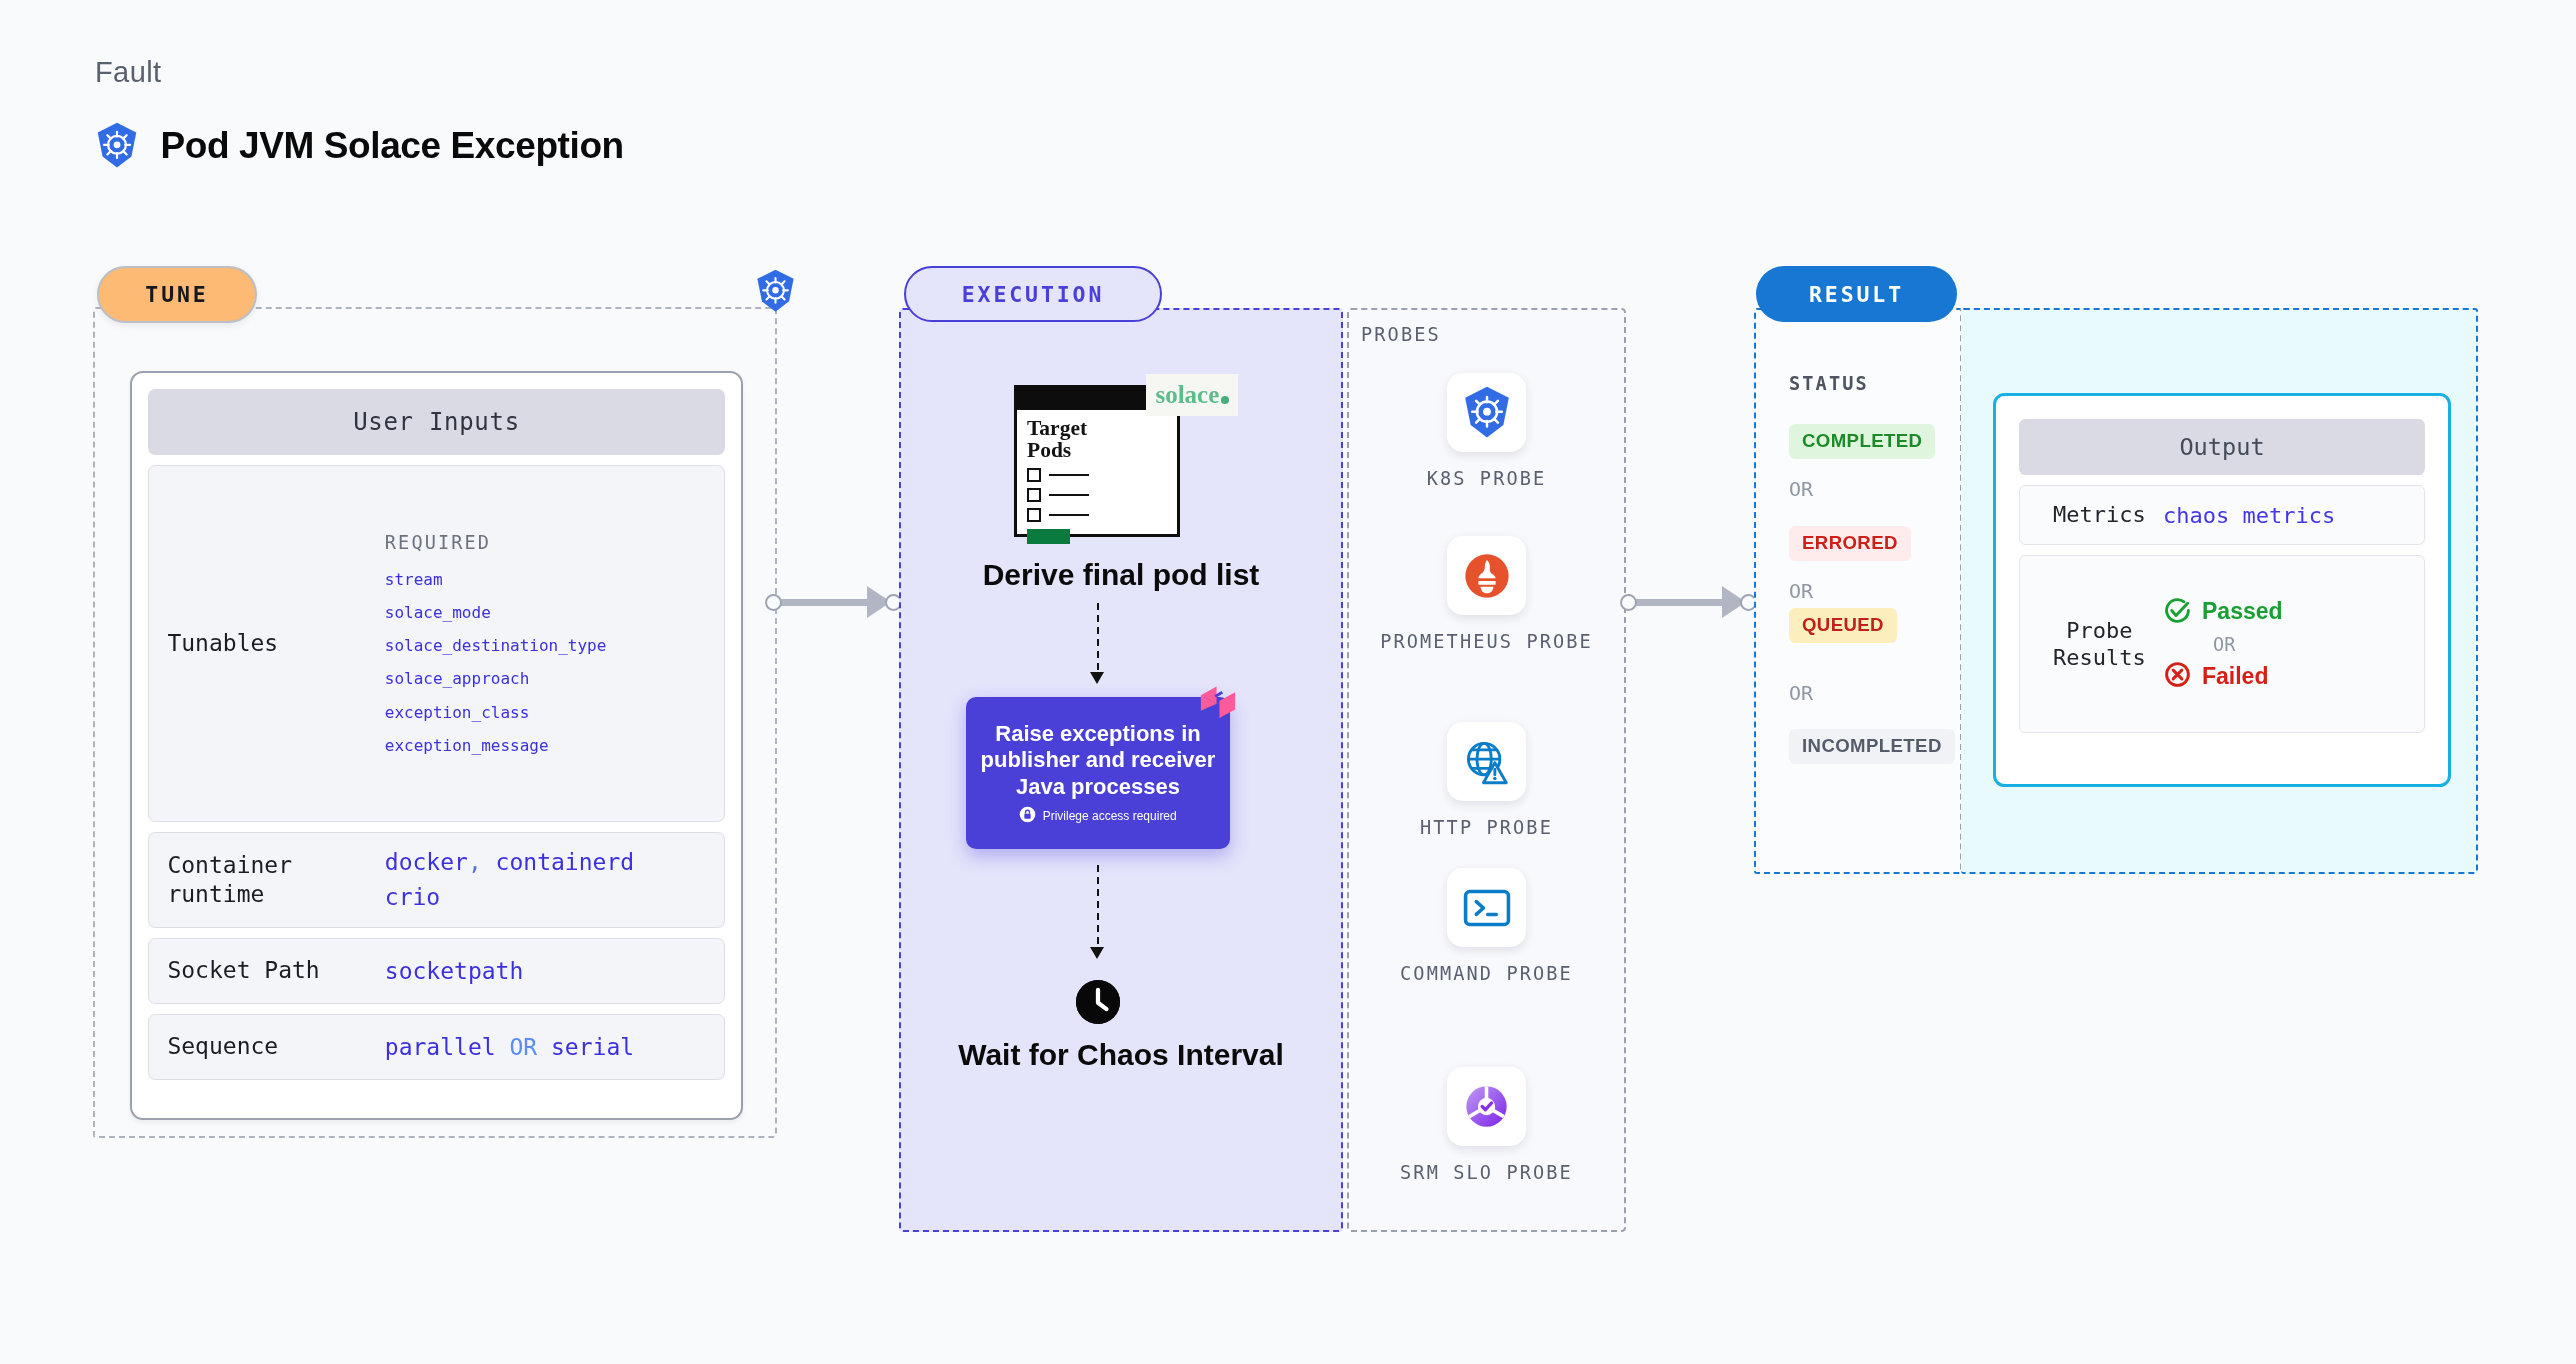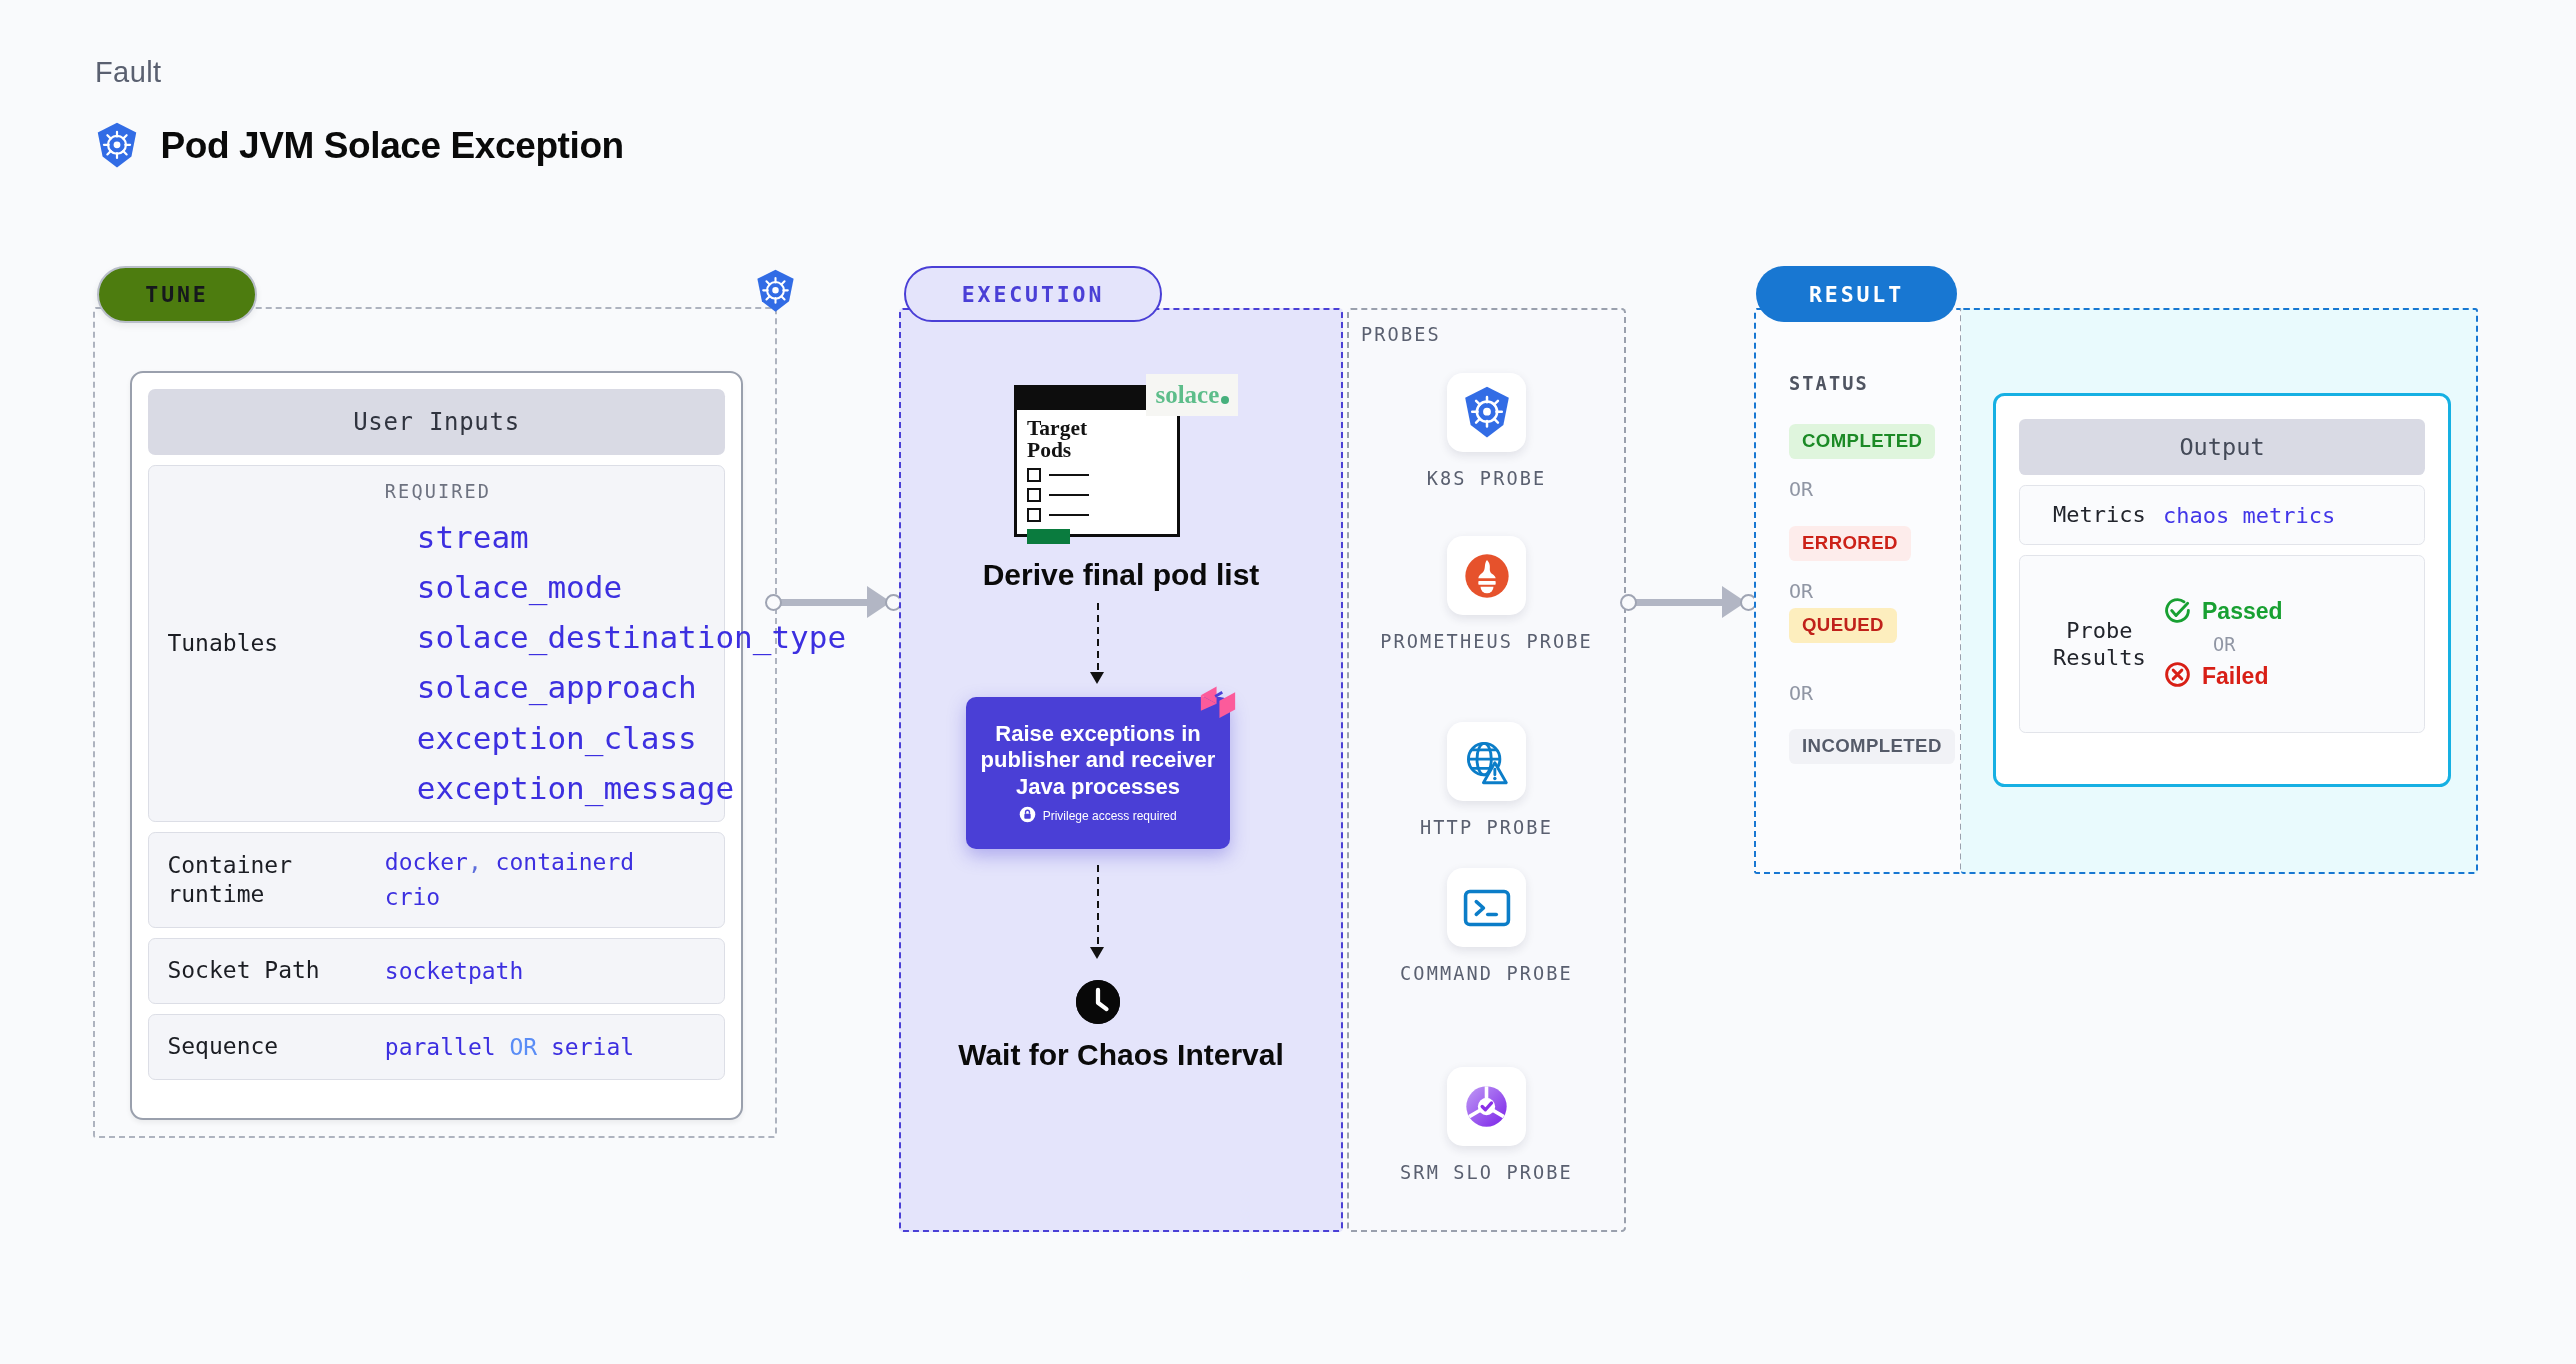--- a/index.html
+++ b/index.html
@@ -41,21 +41,21 @@
     z-index: 6;
   }
 
   
   #tune-dash {
     left: 93px; top: 307px; width: 684px; height: 831px;
     border: 2.1px dashed #aeb3bf;
   }
   #tune-badge {
     left: 97px; top: 266px; width: 160px; height: 57px;
-    background: #4d7c0f; border: 2.1px solid #b9bec9;
+    background: #fdba74; border: 2.1px solid #b9bec9;
     color: #16181d; font-size: 21.5px;
     box-shadow: 0 2.9px 7.2px rgba(0,0,0,.07);
   }
   #k8s-on-line { position: absolute; left: 754px; top: 269px; z-index: 7; }
 
   .card-outer {
     position: absolute; left: 130px; top: 371px; width: 613px; height: 749px;
     background: #ffffff; border: 2.1px solid #9aa0ad; border-radius: 13px;
     box-shadow: 0 2.1px 5.7px rgba(0,0,0,.06);
     padding: 15.8px;
@@ -74,21 +74,21 @@
   }
   .row-label {
     width: 236px; flex: 0 0 236px; padding-left: 18.6px;
     font-size: 23px; color: #1b1d23; line-height: 1.25;
   }
   .row-val { font-size: 23px; color: #3c2fe0; line-height: 1.5; }
   .req-title {
     font-size: 18.6px; color: #6d7280; letter-spacing: 2.1px;
     margin-bottom: 17px;
   }
-  .tunable { font-size: 31px; color: #3c2fe0; margin-bottom: 14.3px; margin-left: 32px; }
+  .tunable { font-size: 16px; color: #3c2fe0; margin-bottom: 14.3px; }
   .tunable:last-child { margin-bottom: 0; }
   .sep { color: #5d6edb; }
   .or-lit { color: #5a8df6; }
 
   
   #exec-dash {
     left: 899px; top: 308px; width: 444px; height: 924px;
     border: 2.9px dashed #4a3fd6; background: #e4e4fb; border-radius: 4.3px;
   }
   #exec-badge {

